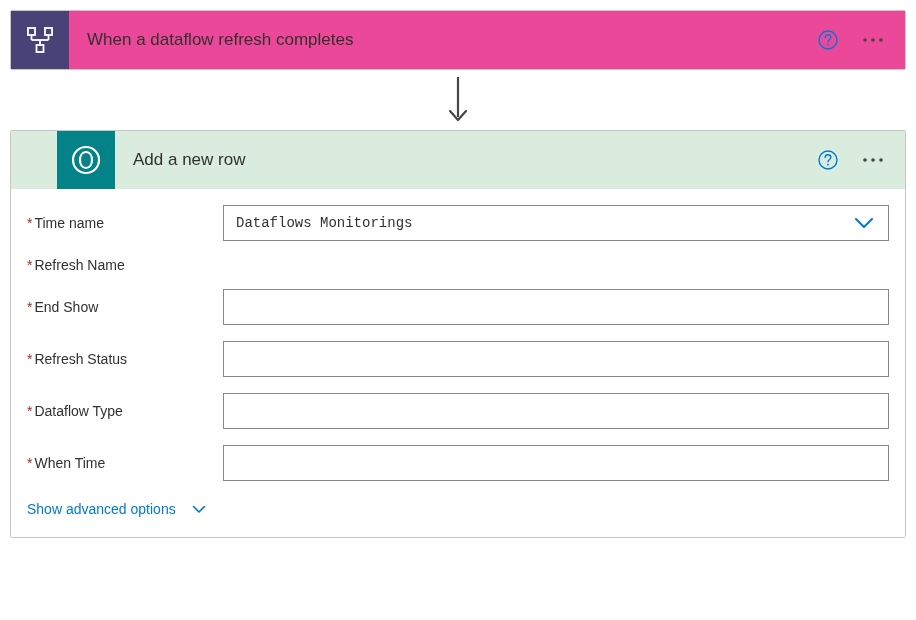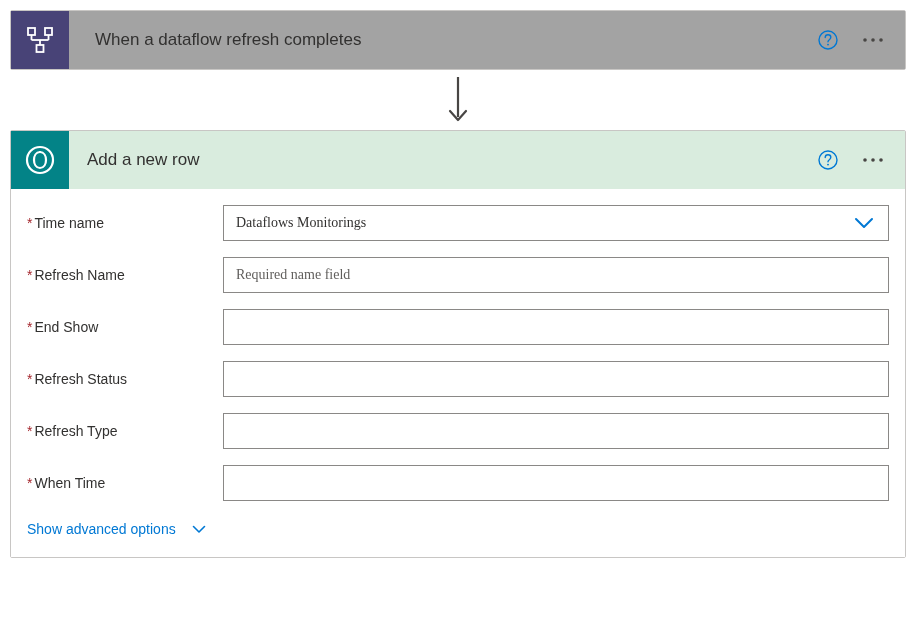--- a/index.html
+++ b/index.html
@@ -15,22 +15,22 @@
       border: 1px solid #c8c6c4;
       border-radius: 2px;
       margin-bottom: 0;
     }
     .card-header {
       display: flex;
       align-items: center;
       height: 58px;
       padding-right: 20px;
     }
-    .trigger-header { background: #a3a3a3; gap: 8px; }
-    .action-header { background: #d9ecde; }
+    .trigger-header { background: #ec4899; }
+    .action-header { background: #d9ecde; padding-left: 46px; }
     .icon-box {
       width: 58px;
       height: 58px;
       display: flex;
       align-items: center;
       justify-content: center;
       flex-shrink: 0;
     }
     .trigger-icon-box { background: #484377; }
     .action-icon-box { background: #038387; }
@@ -94,21 +94,21 @@
       flex: 1;
       position: relative;
     }
     .text-input, .select-box {
       width: 100%;
       height: 36px;
       border: 1px solid #8a8886;
       border-radius: 0;
       padding: 0 12px;
       font-size: 14px;
-      font-family: Liberation Serif, serif;
+      font-family: Liberation Mono, monospace;
       color: #323130;
       background: #fff;
     }
     .text-input::placeholder { color: #605e5c; }
     .select-box {
       display: flex;
       align-items: center;
       justify-content: space-between;
       cursor: pointer;
     }
@@ -215,23 +215,20 @@
           </span>
         </div>
       </div>
     </div>
 
     <div class="form-row">
       <div class="form-label">
         <span class="required-mark">*</span>
         <span>Refresh Name</span>
       </div>
-      <div class="form-control">
-        <input type="text" class="text-input" placeholder="Required name field" style="">
-      </div>
     </div>
 
     <div class="form-row">
       <div class="form-label">
         <span class="required-mark">*</span>
         <span>End Show</span>
       </div>
       <div class="form-control">
         <input type="text" class="text-input" style="">
       </div>
@@ -243,21 +240,21 @@
         <span>Refresh Status</span>
       </div>
       <div class="form-control">
         <input type="text" class="text-input" style="">
       </div>
     </div>
 
     <div class="form-row">
       <div class="form-label">
         <span class="required-mark">*</span>
-        <span>Refresh Type</span>
+        <span>Dataflow Type</span>
       </div>
       <div class="form-control">
         <input type="text" class="text-input" style="">
       </div>
     </div>
 
     <div class="form-row">
       <div class="form-label">
         <span class="required-mark">*</span>
         <span>When Time</span>

